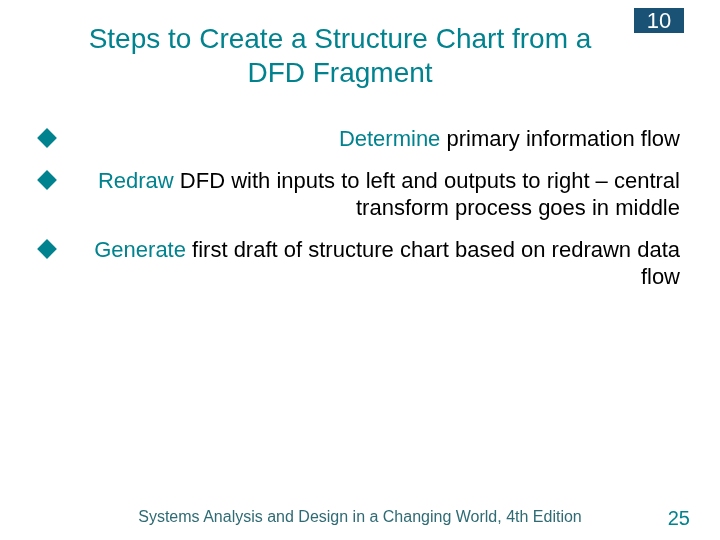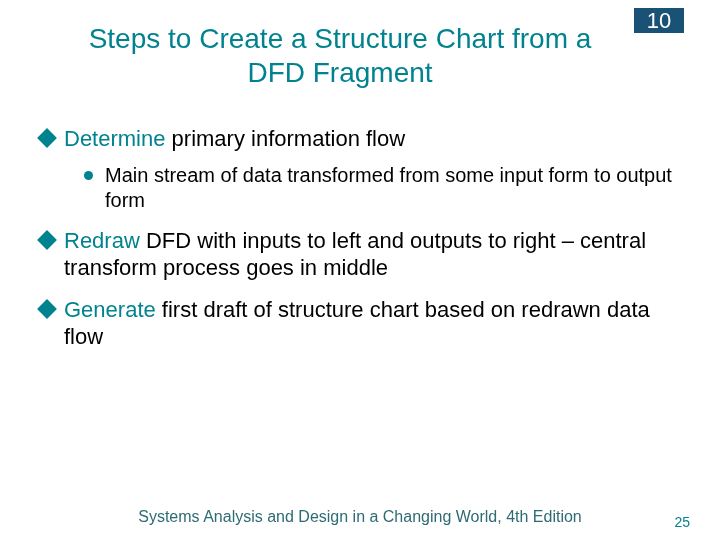--- a/index.html
+++ b/index.html
@@ -35,20 +35,21 @@
   .content {
     padding: 12px 40px 0 40px;
   }
   .b1 {
     display: flex;
     align-items: flex-start;
     margin: 14px 0 4px 0;
     color: #000;
     font-size: 22px;
     line-height: 1.25;
+    text-align: right;
   }
   .b1 .dia {
     width: 14px;
     height: 14px;
     background: #00838f;
     transform: rotate(45deg);
     flex: 0 0 14px;
     margin: 6px 10px 0 0;
   }
   .b1 .txt { flex: 1; }
@@ -77,41 +78,37 @@
     width: 100%;
     text-align: center;
     font-size: 16px;
     color: #2e6b74;
   }
   .pagenum {
     position: absolute;
     bottom: 10px;
     right: 30px;
     color: #00838f;
-    font-size: 14px;
+    font-size: 20px;
   }
 </style>
 </head>
 <body>
 
 <div class="chapter-badge">10</div>
 
 <h1 class="title">Steps to Create a Structure Chart from a DFD Fragment</h1>
 
 <div class="content">
 
   <div class="b1">
     <div class="dia"></div>
     <div class="txt"><span class="lead">Determine</span><span> primary information flow</span></div>
   </div>
 
-  <div class="b2">
-    <div class="dot"></div>
-    <div class="txt">Main stream of data transformed from some input form to output form</div>
-  </div>
 
 
   <div class="b1">
     <div class="dia"></div>
     <div class="txt"><span class="lead">Redraw</span><span> DFD with inputs to left and outputs to right – central transform process goes in middle</span></div>
   </div>
 
   <div class="b1">
     <div class="dia"></div>
     <div class="txt"><span class="lead">Generate</span><span> first draft of structure chart based on redrawn data flow</span></div>

